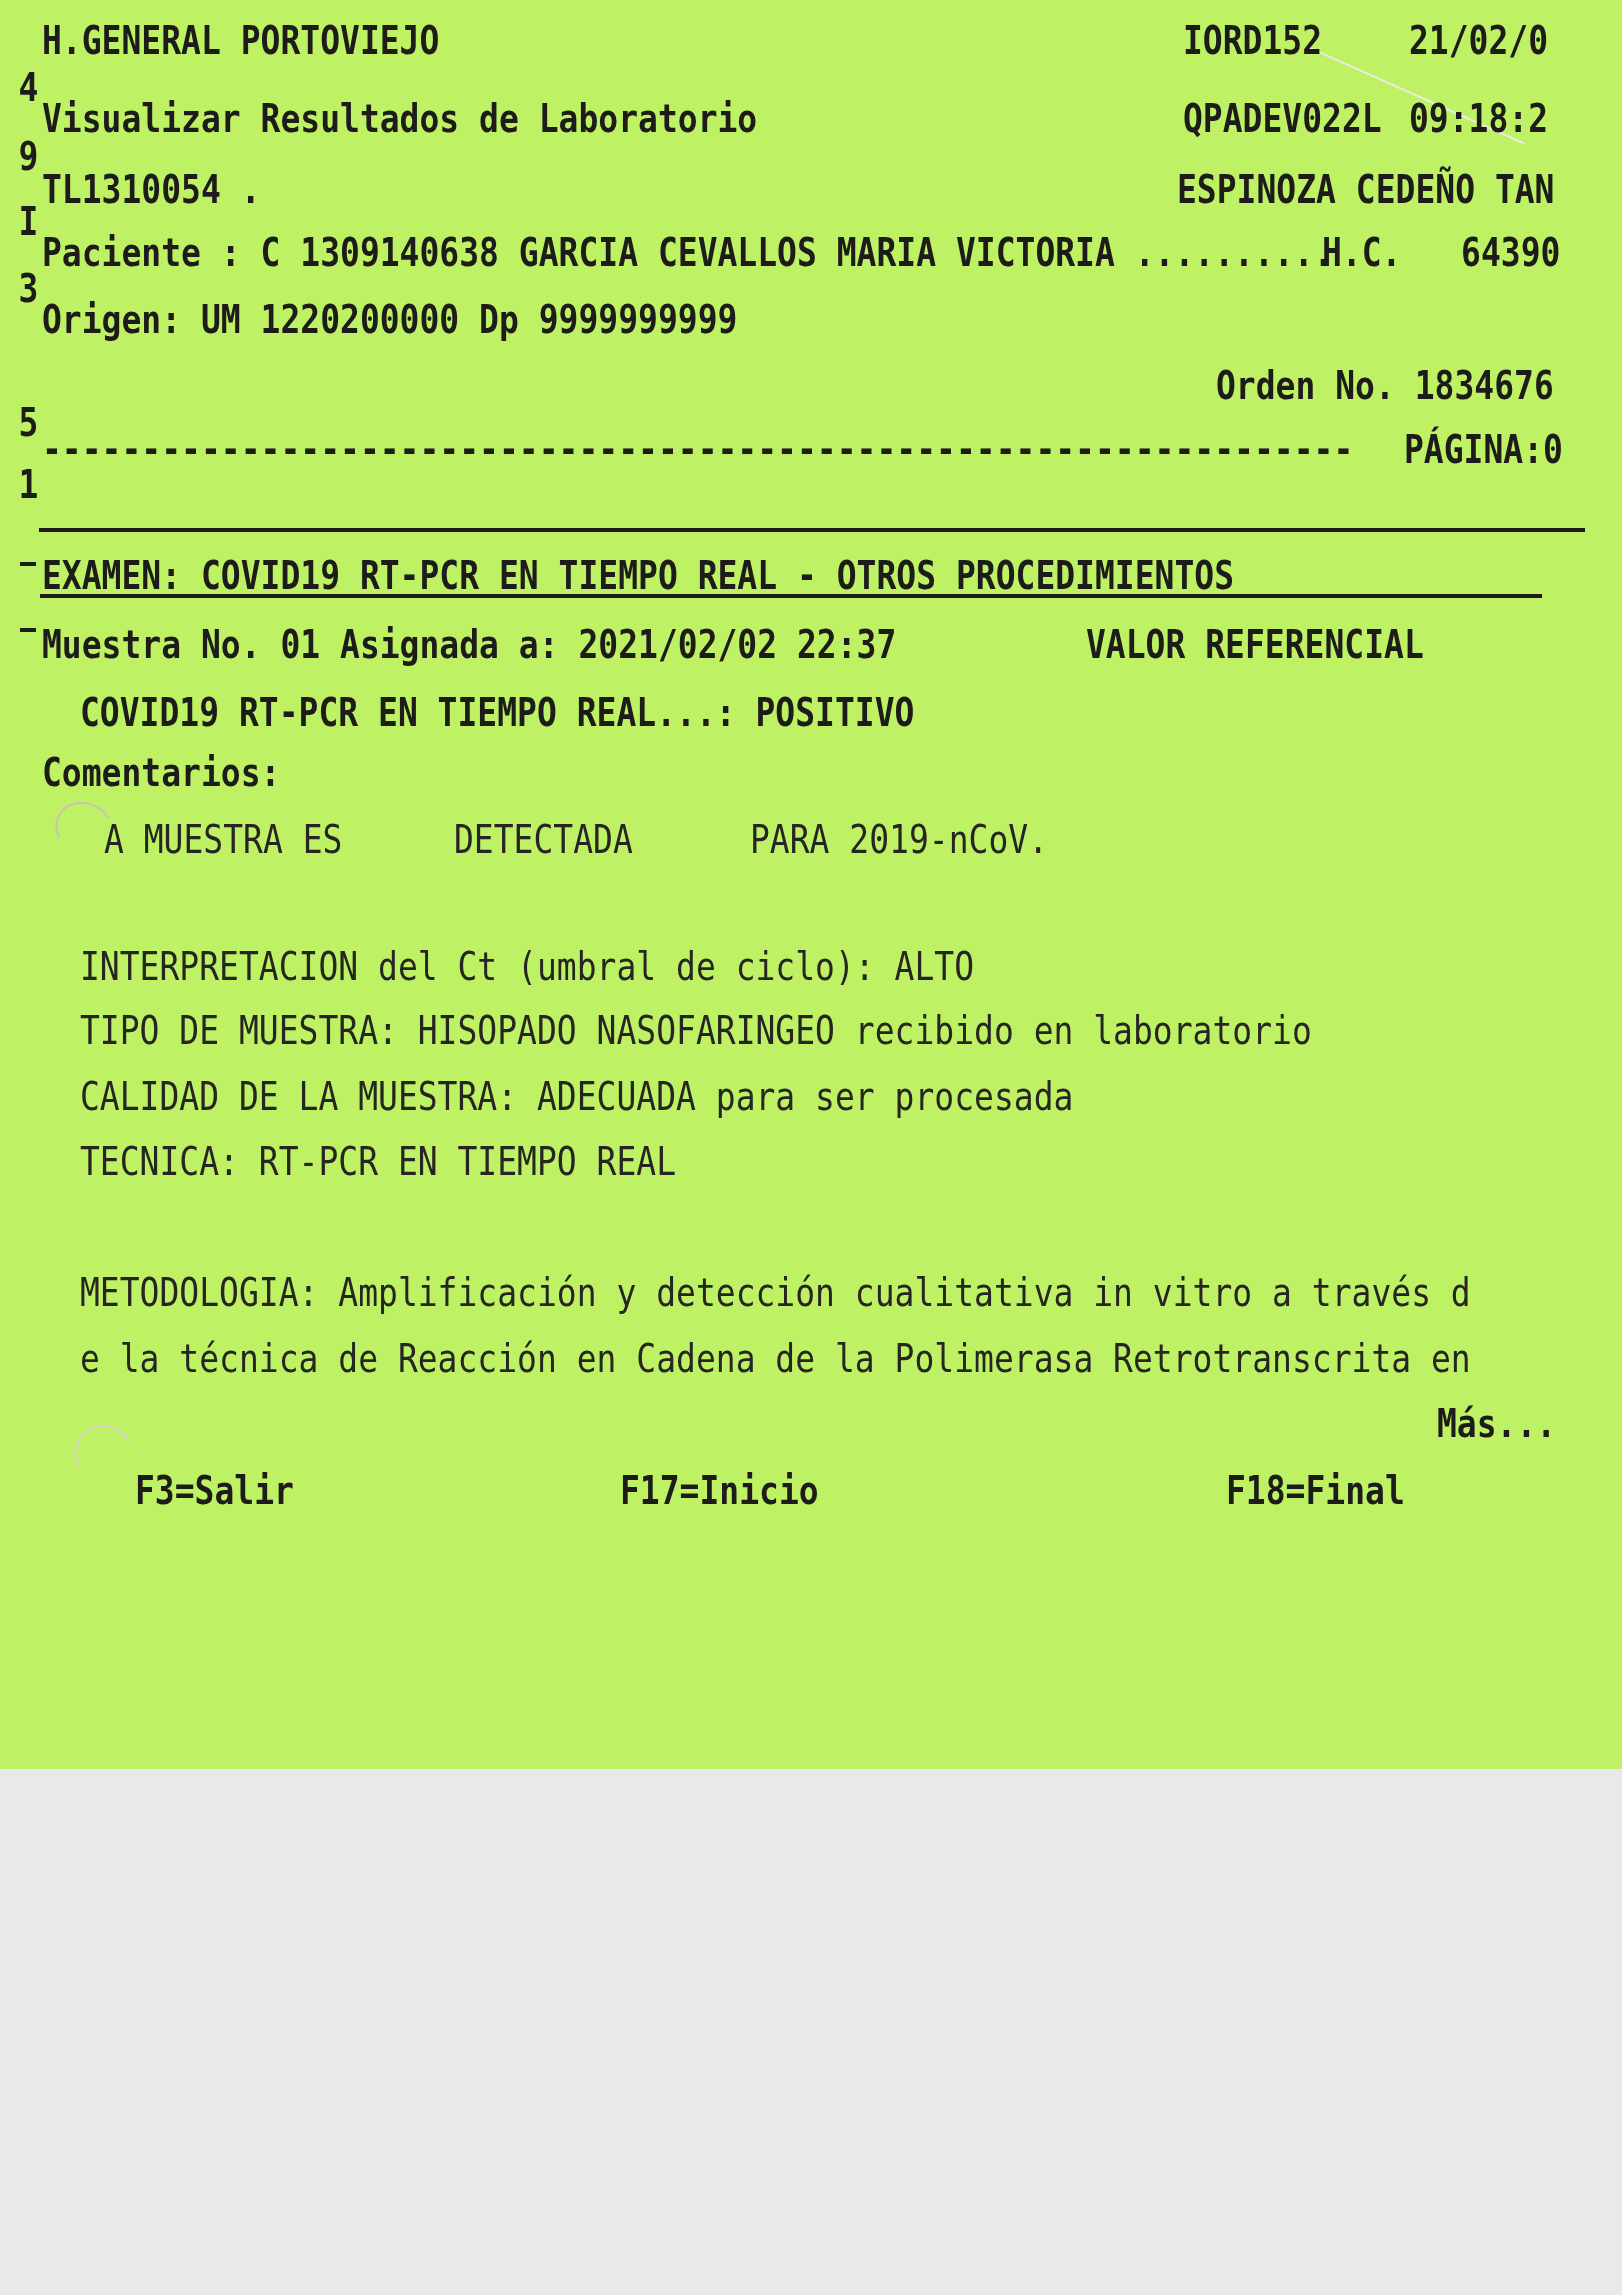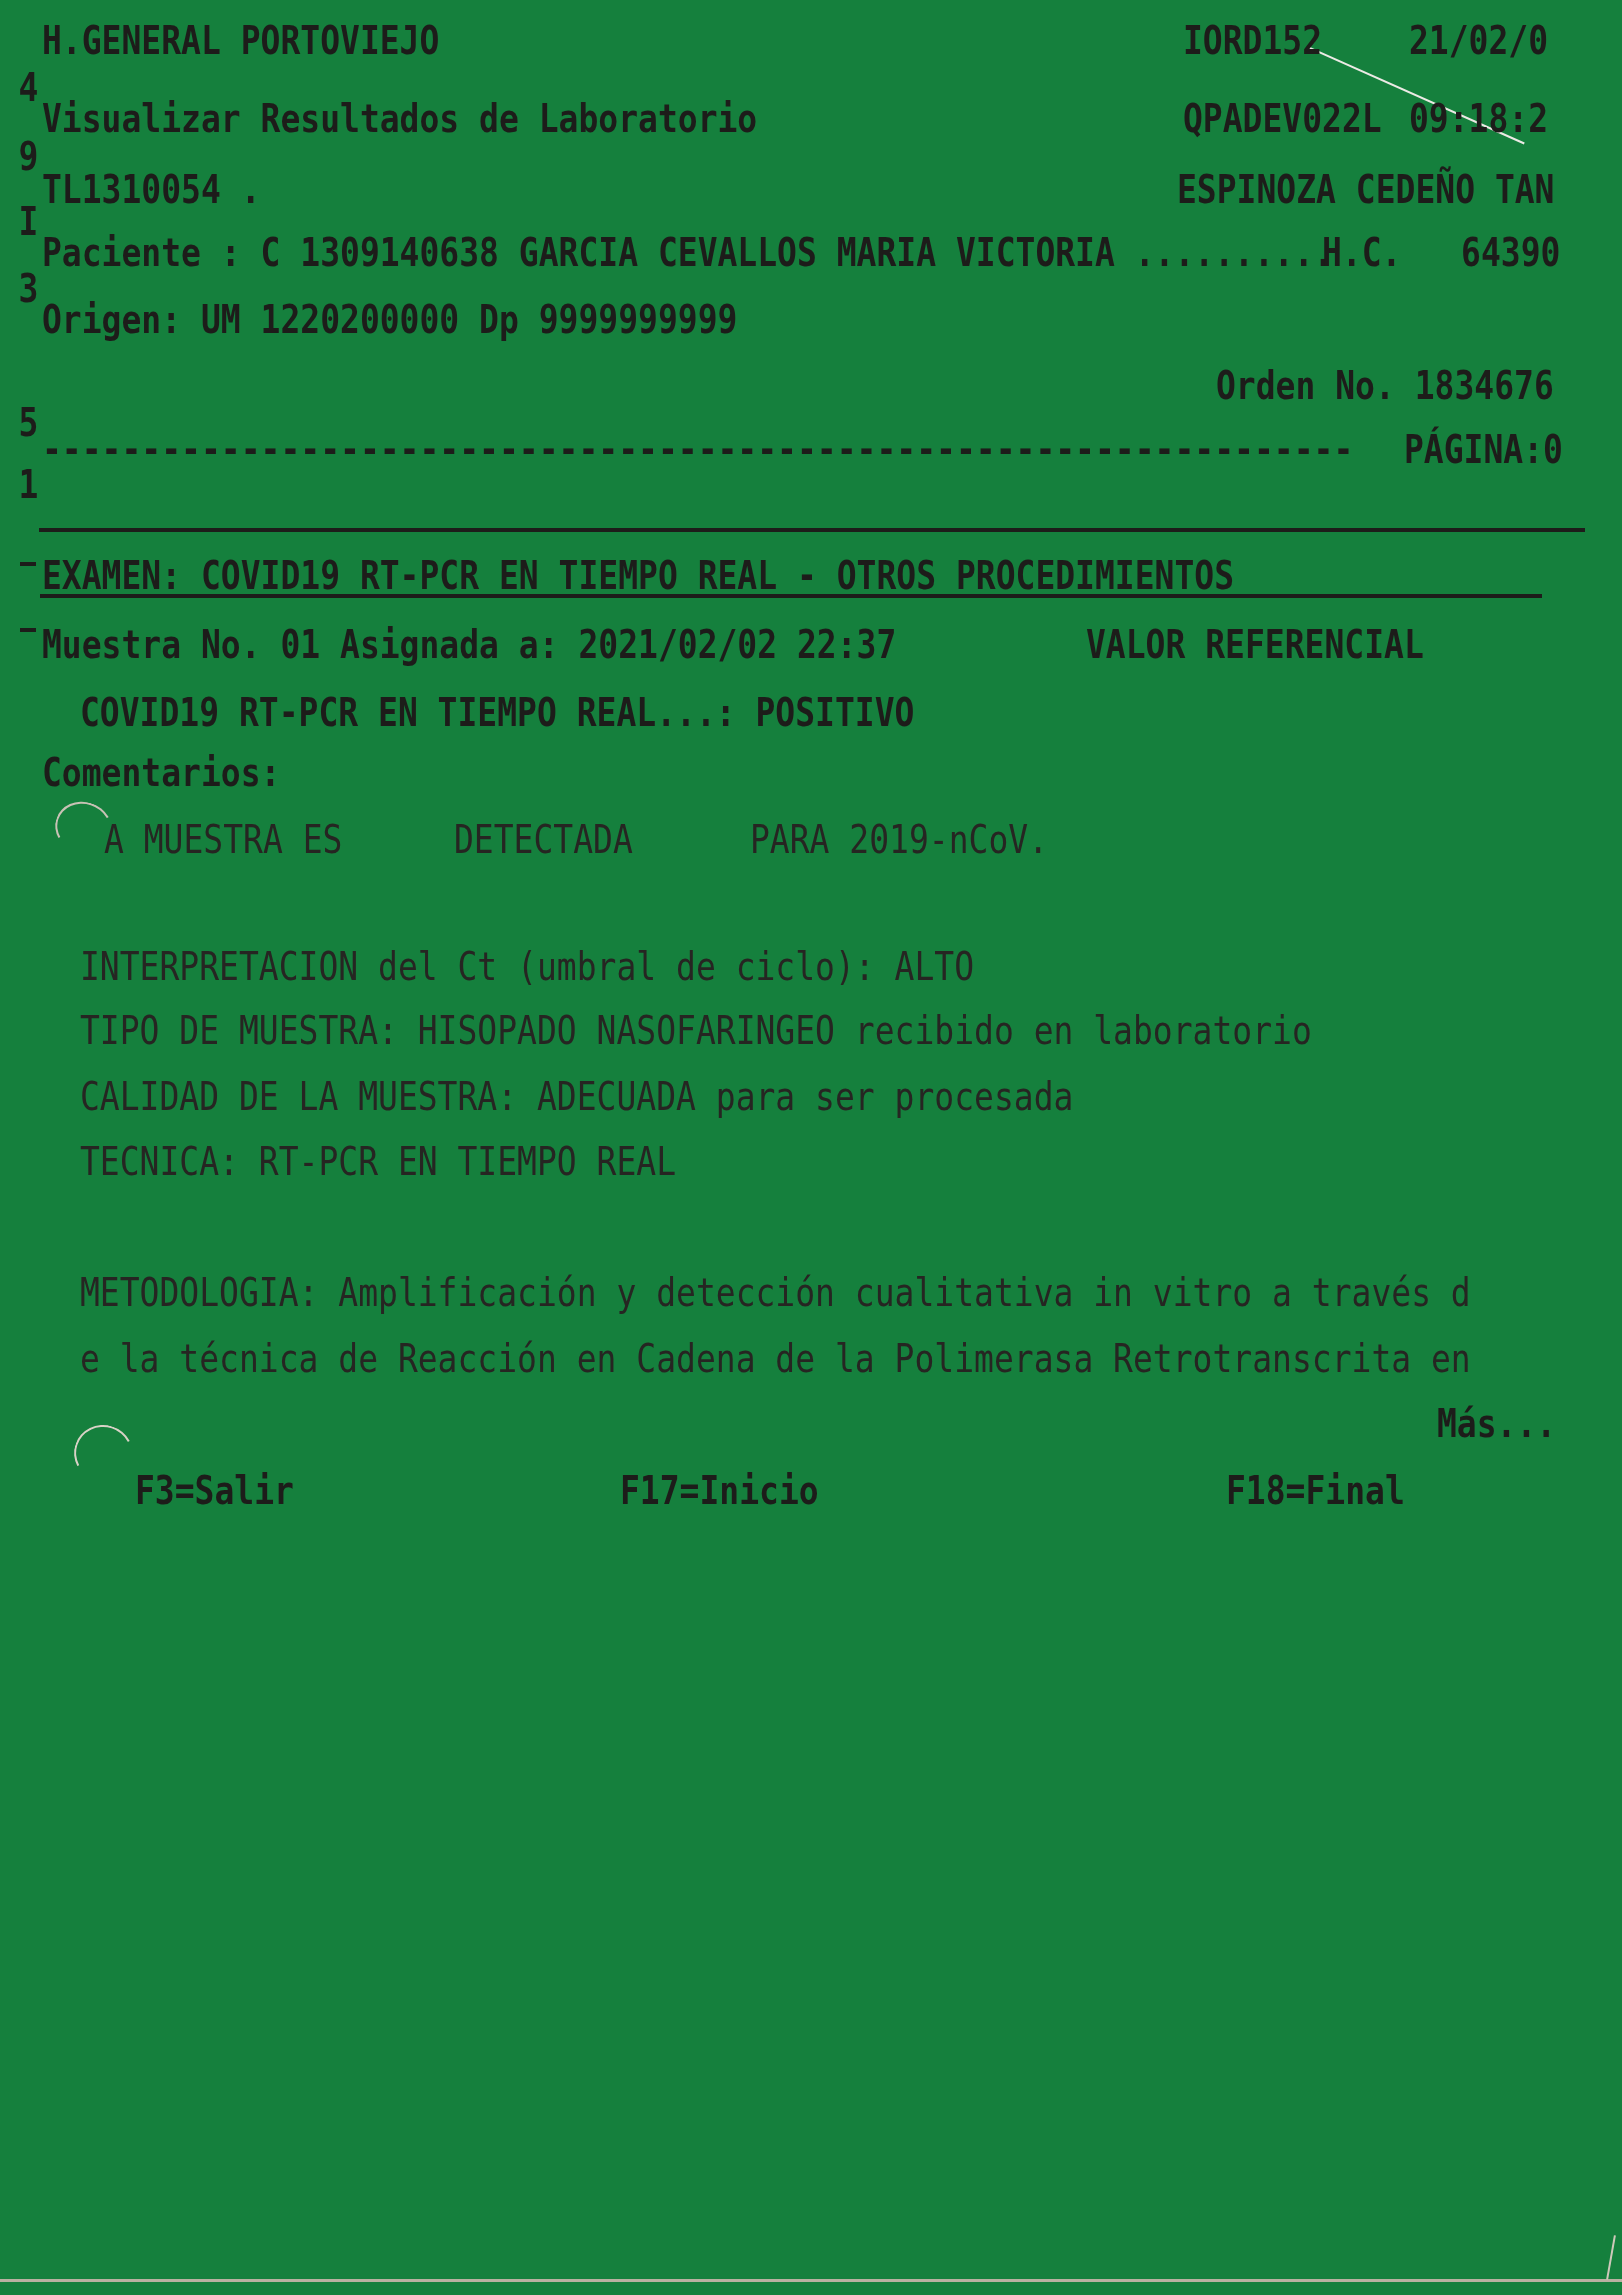--- a/index.html
+++ b/index.html
@@ -1,20 +1,20 @@
 <!DOCTYPE html>
 <html style="font-size:7.8px"><head>
 <meta charset="utf-8">
 <style>
   html, body { margin: 0; padding: 0; background: #e9e9e9; }
   .paper {
     position: relative;
     width: 1623px;
-    height: 2295px;
-    background: #15803d;
+    height: 1769px;
+    background: #bef264;
     overflow: hidden;
     font-family: "DejaVu Sans Mono", "Liberation Mono", monospace;
     color: #1d1c1a;
   }
   .t {
     position: absolute;
     font-size: 33px;
     line-height: 1.05;
     white-space: pre;
     transform: scaleY(1.16);

